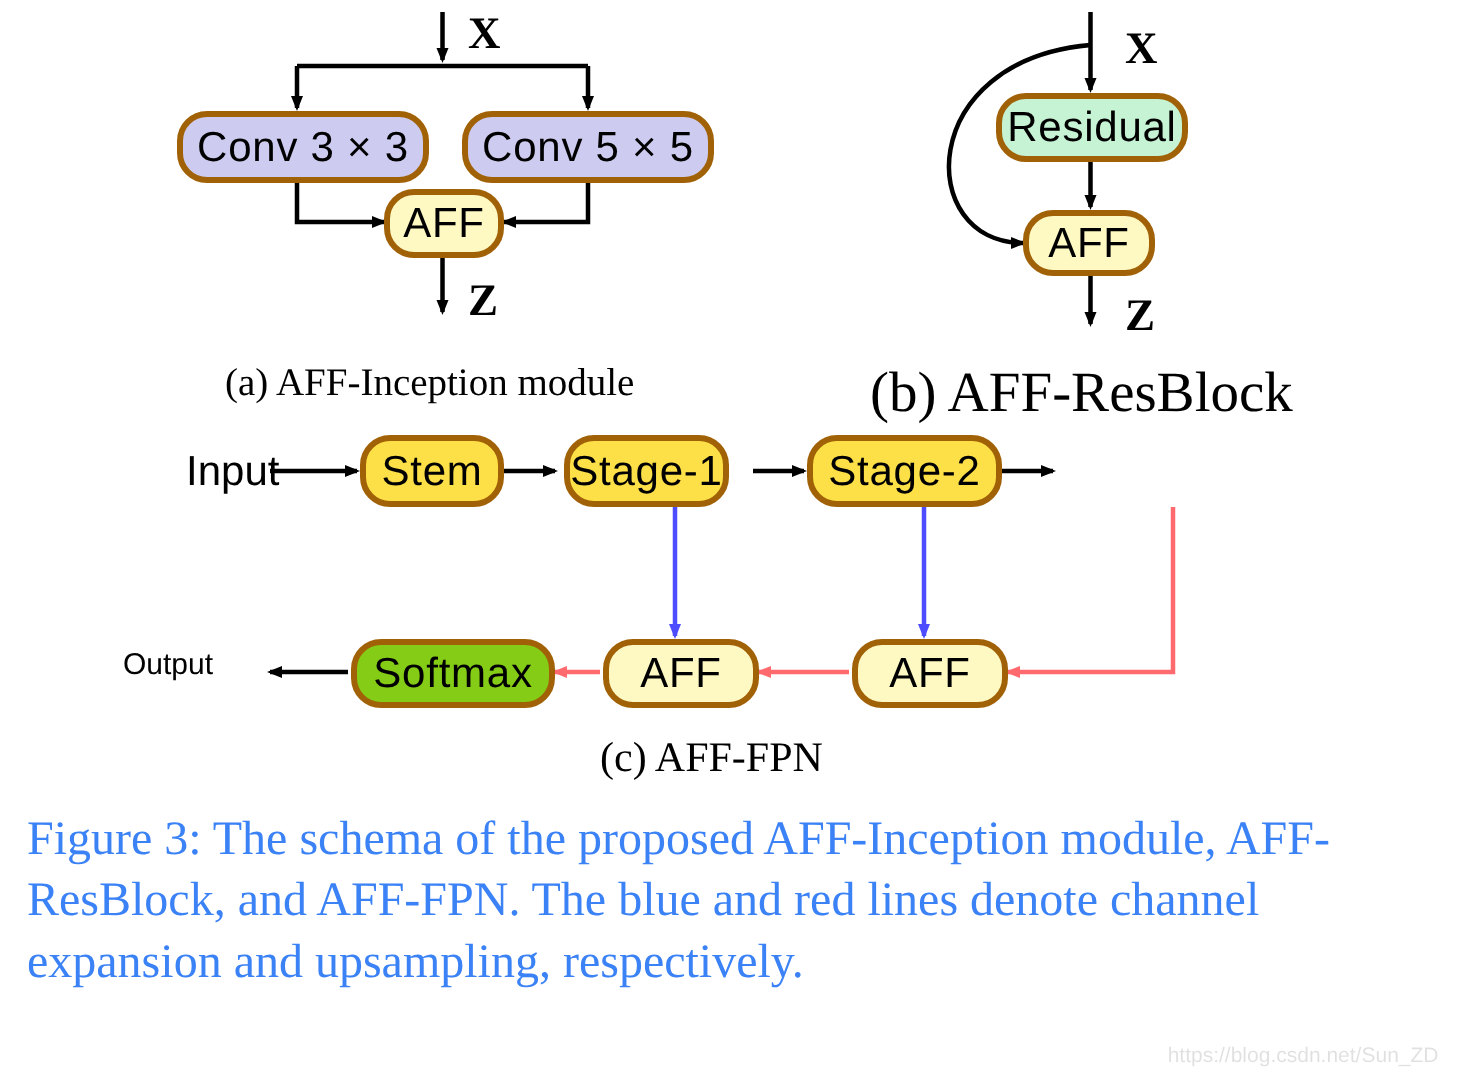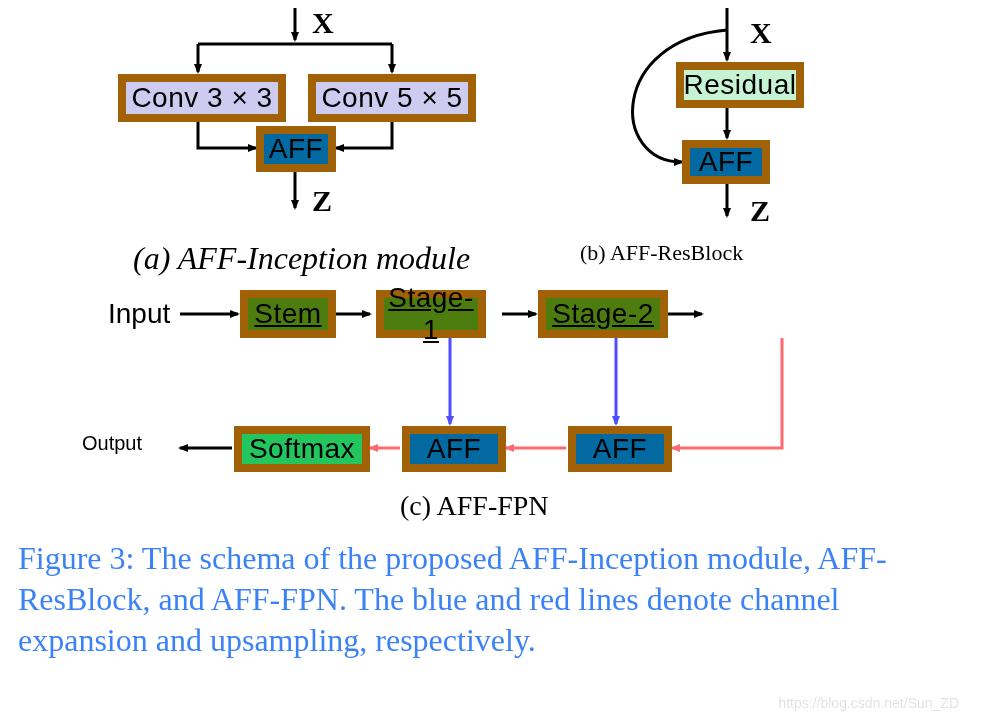--- a/index.html
+++ b/index.html
@@ -7,36 +7,36 @@
     padding: 0;
     font-family: "Times New Roman", Georgia, serif;
     background: #fff;
     width: 985px;
   }
   .canvas { position: relative; width: 985px; height: 723px; }
   svg.wires { position: absolute; left: 0; top: 0; width: 985px; height: 723px; pointer-events: none; }
 
   .box {
     position: absolute;
-    border: 8px solid #a16207;
-    border-radius: 0;
+    border: 4px solid #a16207;
+    border-radius: 20px;
     text-align: center;
     display: flex;
     align-items: center;
     justify-content: center;
     font-size: 28px;
     box-sizing: border-box;
     font-family: "Helvetica Neue", Arial, sans-serif;
     letter-spacing: 0.5px;
   }
   .box.conv  { background: #cdccf0; }
-  .box.aff   { background: #0369a1; }
-  .box.res   { background: #c6f3d3; margin-left: 12px; }
-  .box.stage { background: #4d7c0f; text-decoration: underline; }
-  .box.soft  { background: #22c55e; }
+  .box.aff   { background: #fef9c3; }
+  .box.res   { background: #c6f3d3; }
+  .box.stage { background: #fde047; }
+  .box.soft  { background: #84cc16; }
 
   .lbl {
     position: absolute;
     font-family: "Times New Roman", Georgia, serif;
     font-size: 28px;
     color: #000;
   }
   .lbl.sans { font-family: "Helvetica Neue", Arial, sans-serif; }
   .lbl.bold { font-weight: bold; }
   .lbl.math { font-family: "Times New Roman", serif; }
@@ -115,33 +115,33 @@
 <div class="box conv" style="left:118px; top:74px; width:168px; height:48px;">
       <span>Conv 3 × 3</span>
     </div>
 <div class="box conv" style="left:308px; top:74px; width:168px; height:48px;justify-content:center;">
       <span>Conv 5 × 5</span>
     </div>
 <div class="box aff" style="left:256px; top:126px; width:80px; height:46px;">
       <span>AFF</span>
     </div>
 <div class="lbl bold math" style="left:312px; top:184px; font-size:30px;">Z</div>
-<div class="lbl" style="left:133px; top:240px; font-size:32px;font-style:italic;">(a) AFF-Inception module</div>
+<div class="lbl" style="left:150px; top:240px; font-size:26px;">(a) AFF-Inception module</div>
 
 <div class="lbl bold math" style="left:750px; top:16px; font-size:30px;">X</div>
 <div class="box res" style="left:664px; top:62px; width:128px; height:46px;">
       <span>Residual</span>
     </div>
 <div class="box aff" style="left:682px; top:140px; width:88px; height:44px;">
       <span>AFF</span>
     </div>
 <div class="lbl bold math" style="left:750px; top:194px; font-size:30px;">Z</div>
-<div class="lbl" style="left:580px; top:240px; font-size:22px;">(b) AFF-ResBlock</div>
+<div class="lbl" style="left:580px; top:240px; font-size:38px;">(b) AFF-ResBlock</div>
 
-<div class="lbl sans" style="left:108px; top:298px; font-size:28px;">Input</div>
+<div class="lbl sans" style="left:124px; top:298px; font-size:28px;">Input</div>
 <div class="box stage" style="left:240px; top:290px; width:96px; height:48px;">
       <span>Stem</span>
     </div>
 <div class="box stage" style="left:376px; top:290px; width:110px; height:48px;">
       <span>Stage-1</span>
     </div>
 <div class="box stage" style="left:538px; top:290px; width:130px; height:48px;">
       <span>Stage-2</span>
     </div>
 

